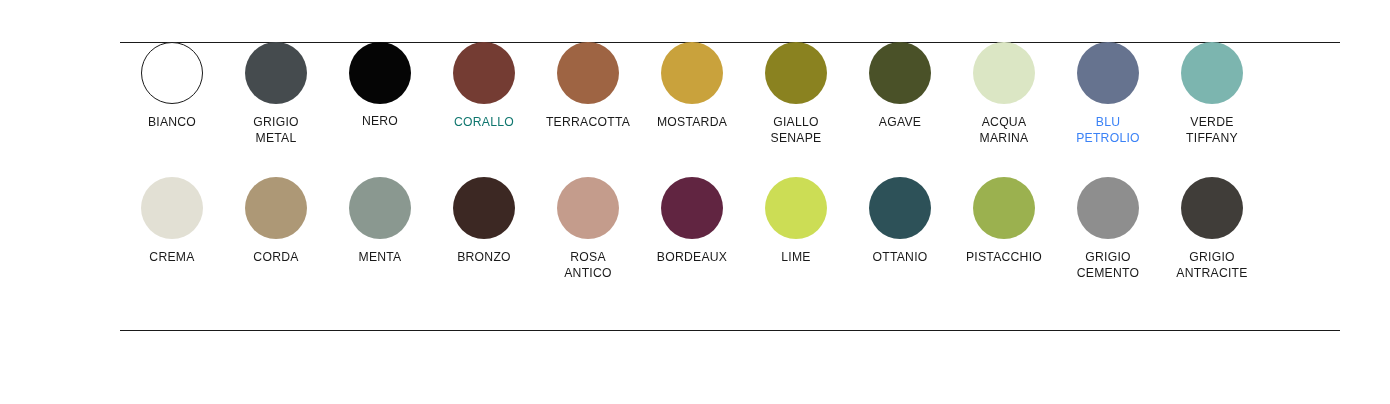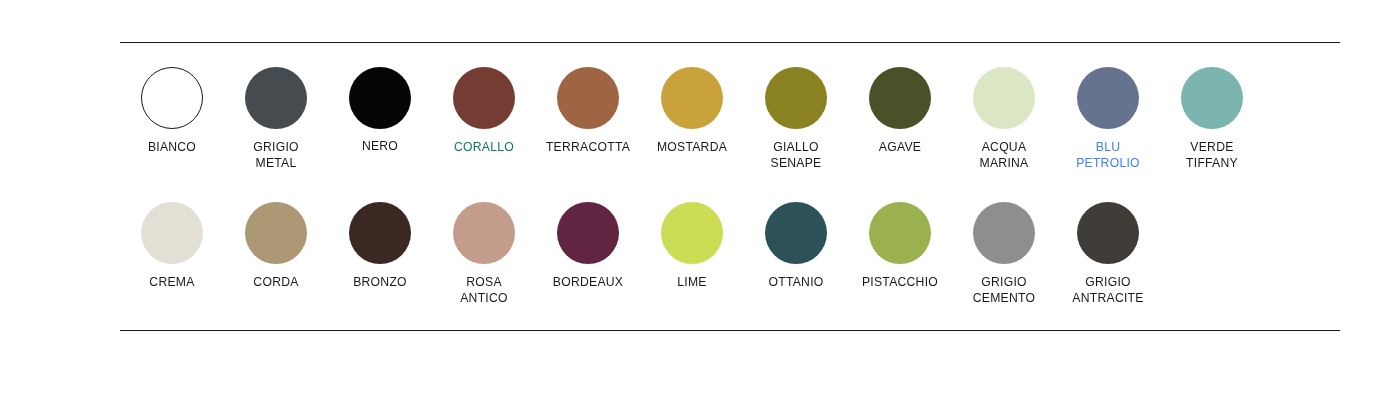--- a/index.html
+++ b/index.html
@@ -36,21 +36,21 @@
     top: 42px;
     left: 120px;
     width: 1220px;
   }
   .swatch-row {
     display: flex;
     flex-direction: row;
     align-items: flex-start;
     justify-content: flex-start;
   }
-  #swatch-row-1 { padding-top: 25px; }
+  #swatch-row-1 { }
   #swatch-row-2 { padding-top: 31px; }
 
   .swatch {
     width: 104px;
     flex: 0 0 104px;
     display: flex;
     flex-direction: column;
     align-items: center;
   }
   .swatch-disc {
@@ -140,20 +140,24 @@
     <div class="swatch-row" id="swatch-row-2">
       <div class="swatch">
         <span class="swatch-disc" style="background-color: rgb(226, 224, 212);"></span>
         <span class="swatch-label" style="color: rgb(26, 26, 26);">CREMA</span>
       </div>
       <div class="swatch">
         <span class="swatch-disc" style="background-color: rgb(173, 152, 118);"></span>
         <span class="swatch-label" style="color: rgb(26, 26, 26);">CORDA</span>
       </div>
       <div class="swatch">
+        <span class="swatch-disc" style="background-color: rgb(138, 152, 144);"></span>
+        <span class="swatch-label" style="color: rgb(26, 26, 26);">MENTA</span>
+      </div>
+      <div class="swatch">
         <span class="swatch-disc" style="background-color: rgb(60, 40, 35);"></span>
         <span class="swatch-label" style="color: rgb(26, 26, 26);">BRONZO</span>
       </div>
       <div class="swatch">
         <span class="swatch-disc" style="background-color: rgb(196, 156, 140);"></span>
         <span class="swatch-label" style="color: rgb(26, 26, 26);">ROSA
 ANTICO</span>
       </div>
       <div class="swatch">
         <span class="swatch-disc" style="background-color: rgb(97, 37, 65);"></span>

